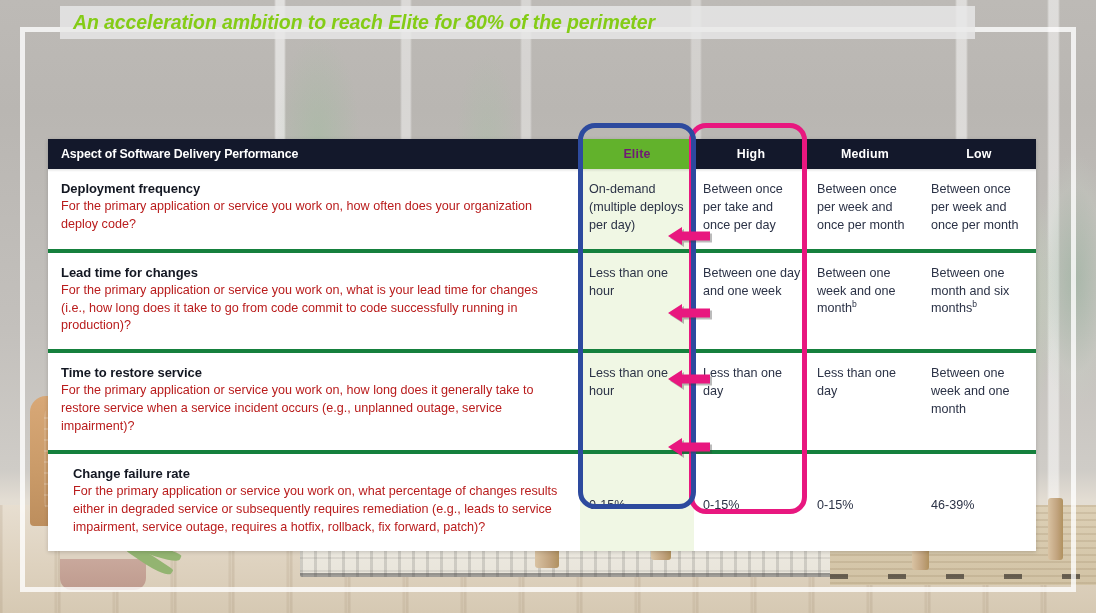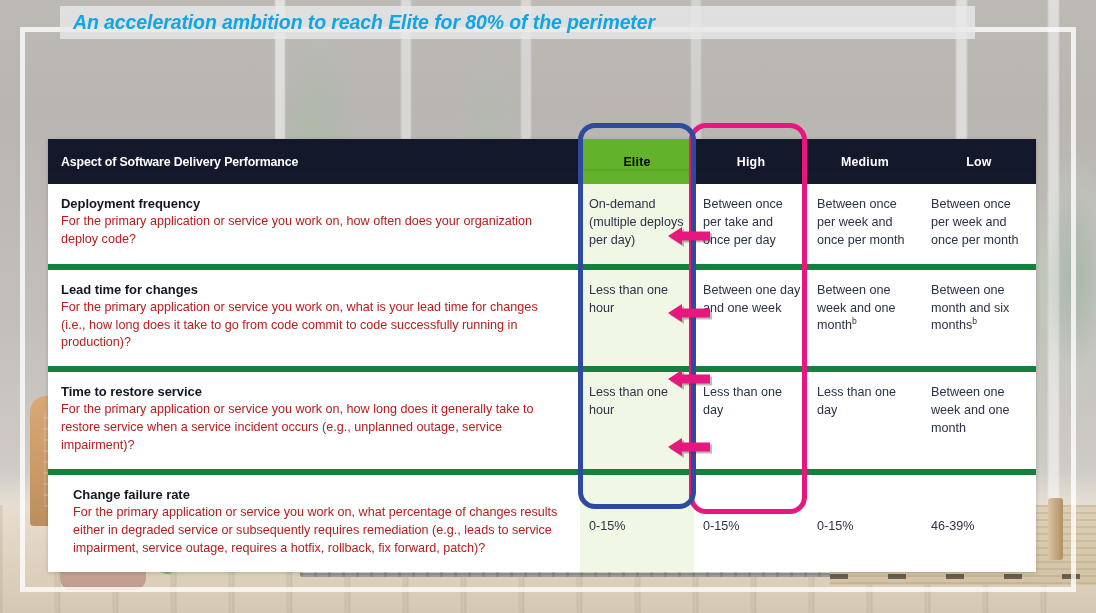--- a/index.html
+++ b/index.html
@@ -122,54 +122,54 @@
   
   #title-band {
     position: absolute; left: 60px; top: 6px; width: 915px; height: 33px;
     background: rgba(232,232,232,.82);
     display: flex; align-items: center;
   }
   #title-text {
     font-size: 19.5px;
     font-weight: 700;
     font-style: italic;
-    color: #0ea5e9;
+    color: #84cc16;
     letter-spacing: -.1px;
     padding-left: 13px;
     white-space: nowrap;
   }
 
   
   #table-wrap {
     position: absolute; left: 48px; top: 139px; width: 988px;
     background: #ffffff;
     box-shadow: 0 1px 4px rgba(0,0,0,.18);
   }
   table#dora { border-collapse: collapse; width: 988px; table-layout: fixed; }
 
   table#dora col.c-aspect { width: 532px; }
   table#dora col.c-lvl    { width: 114px; }
 
   thead th {
     background: #13182b;
     color: #ffffff;
-    height: 45px;
+    height: 30px;
     font-size: 12.4px;
     font-weight: 700;
     vertical-align: middle;
   }
   th.aspect-head { text-align: left; padding-left: 13px; letter-spacing: -.15px; }
   th.lvl-head { text-align: center; letter-spacing: .2px; }
   th.lvl-head.elite {
     background: #62b22c;
-    color: #000000;
+    color: #701a75;
   }
 
   tbody td {
-    border-bottom: 6px solid #15803d;
+    border-bottom: 4px solid #15803d;
     vertical-align: top;
     font-size: 12.6px;
     color: #2b3246;
   }
   tbody tr:last-child td { border-bottom: none; }
 
   td.aspect { padding: 12px 16px 14px 13px; }
   td.aspect .m-title {
     font-weight: 700; font-size: 13px; color: #131722;
     display: block; margin-bottom: 2px; letter-spacing: -.05px;

